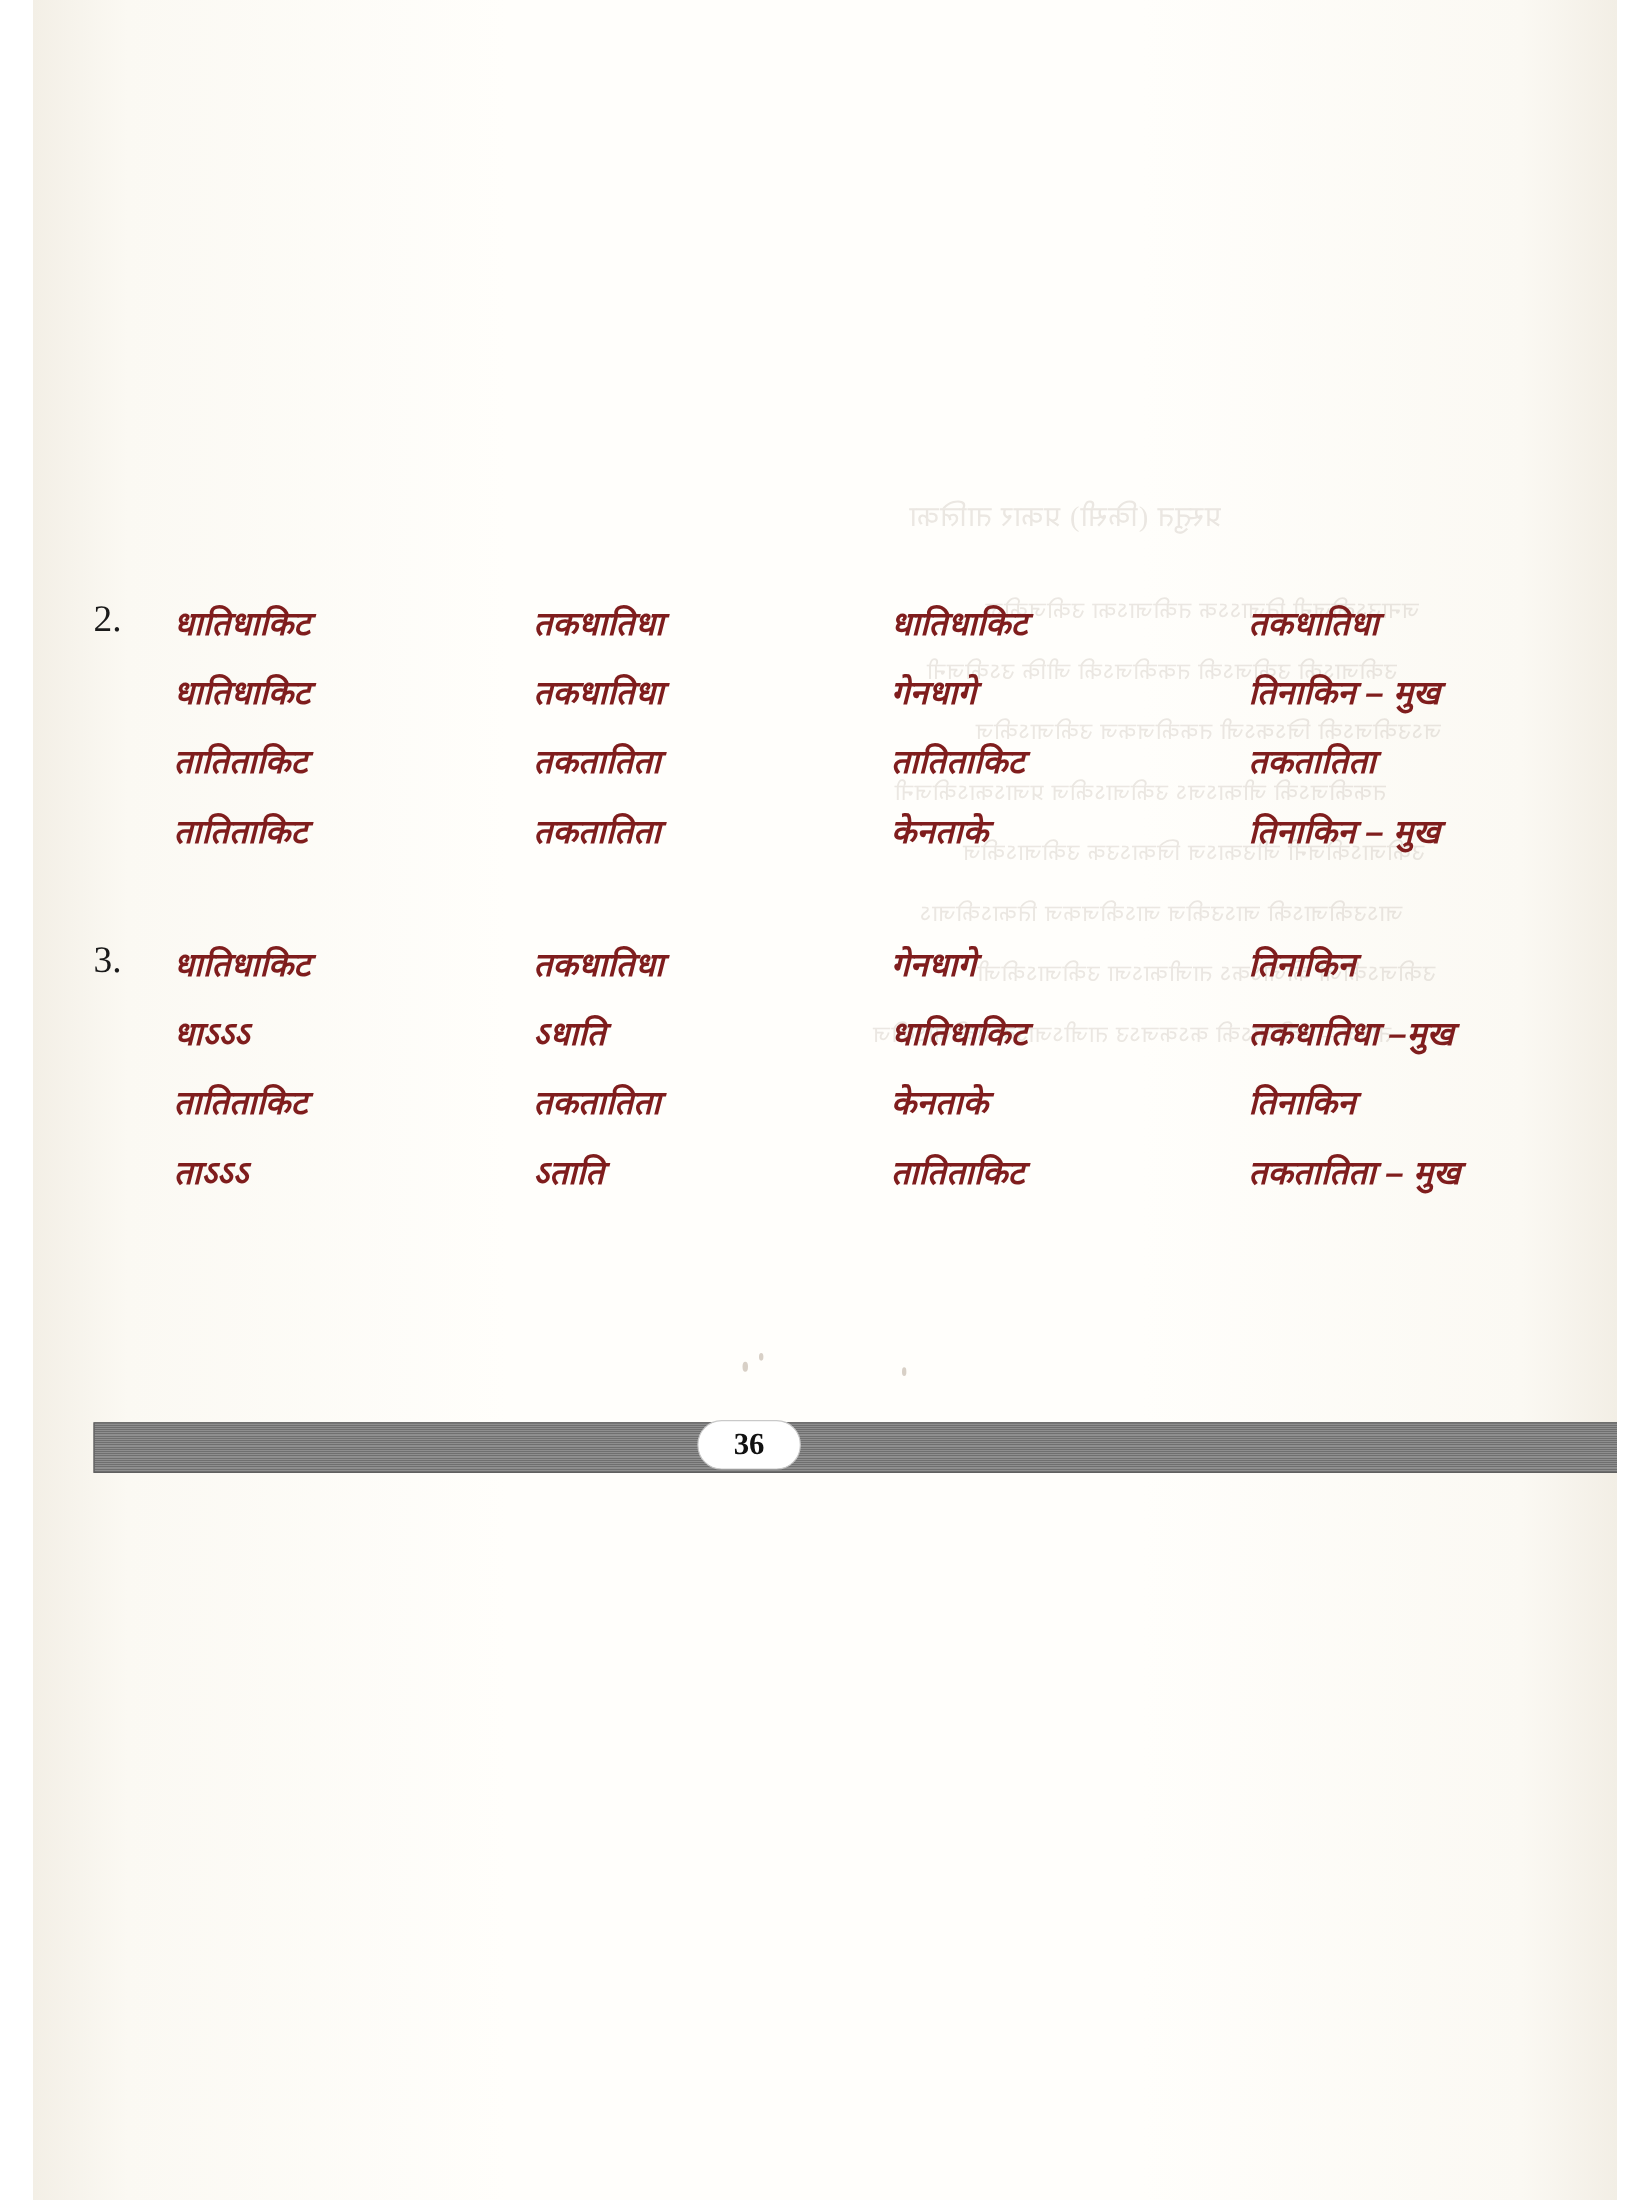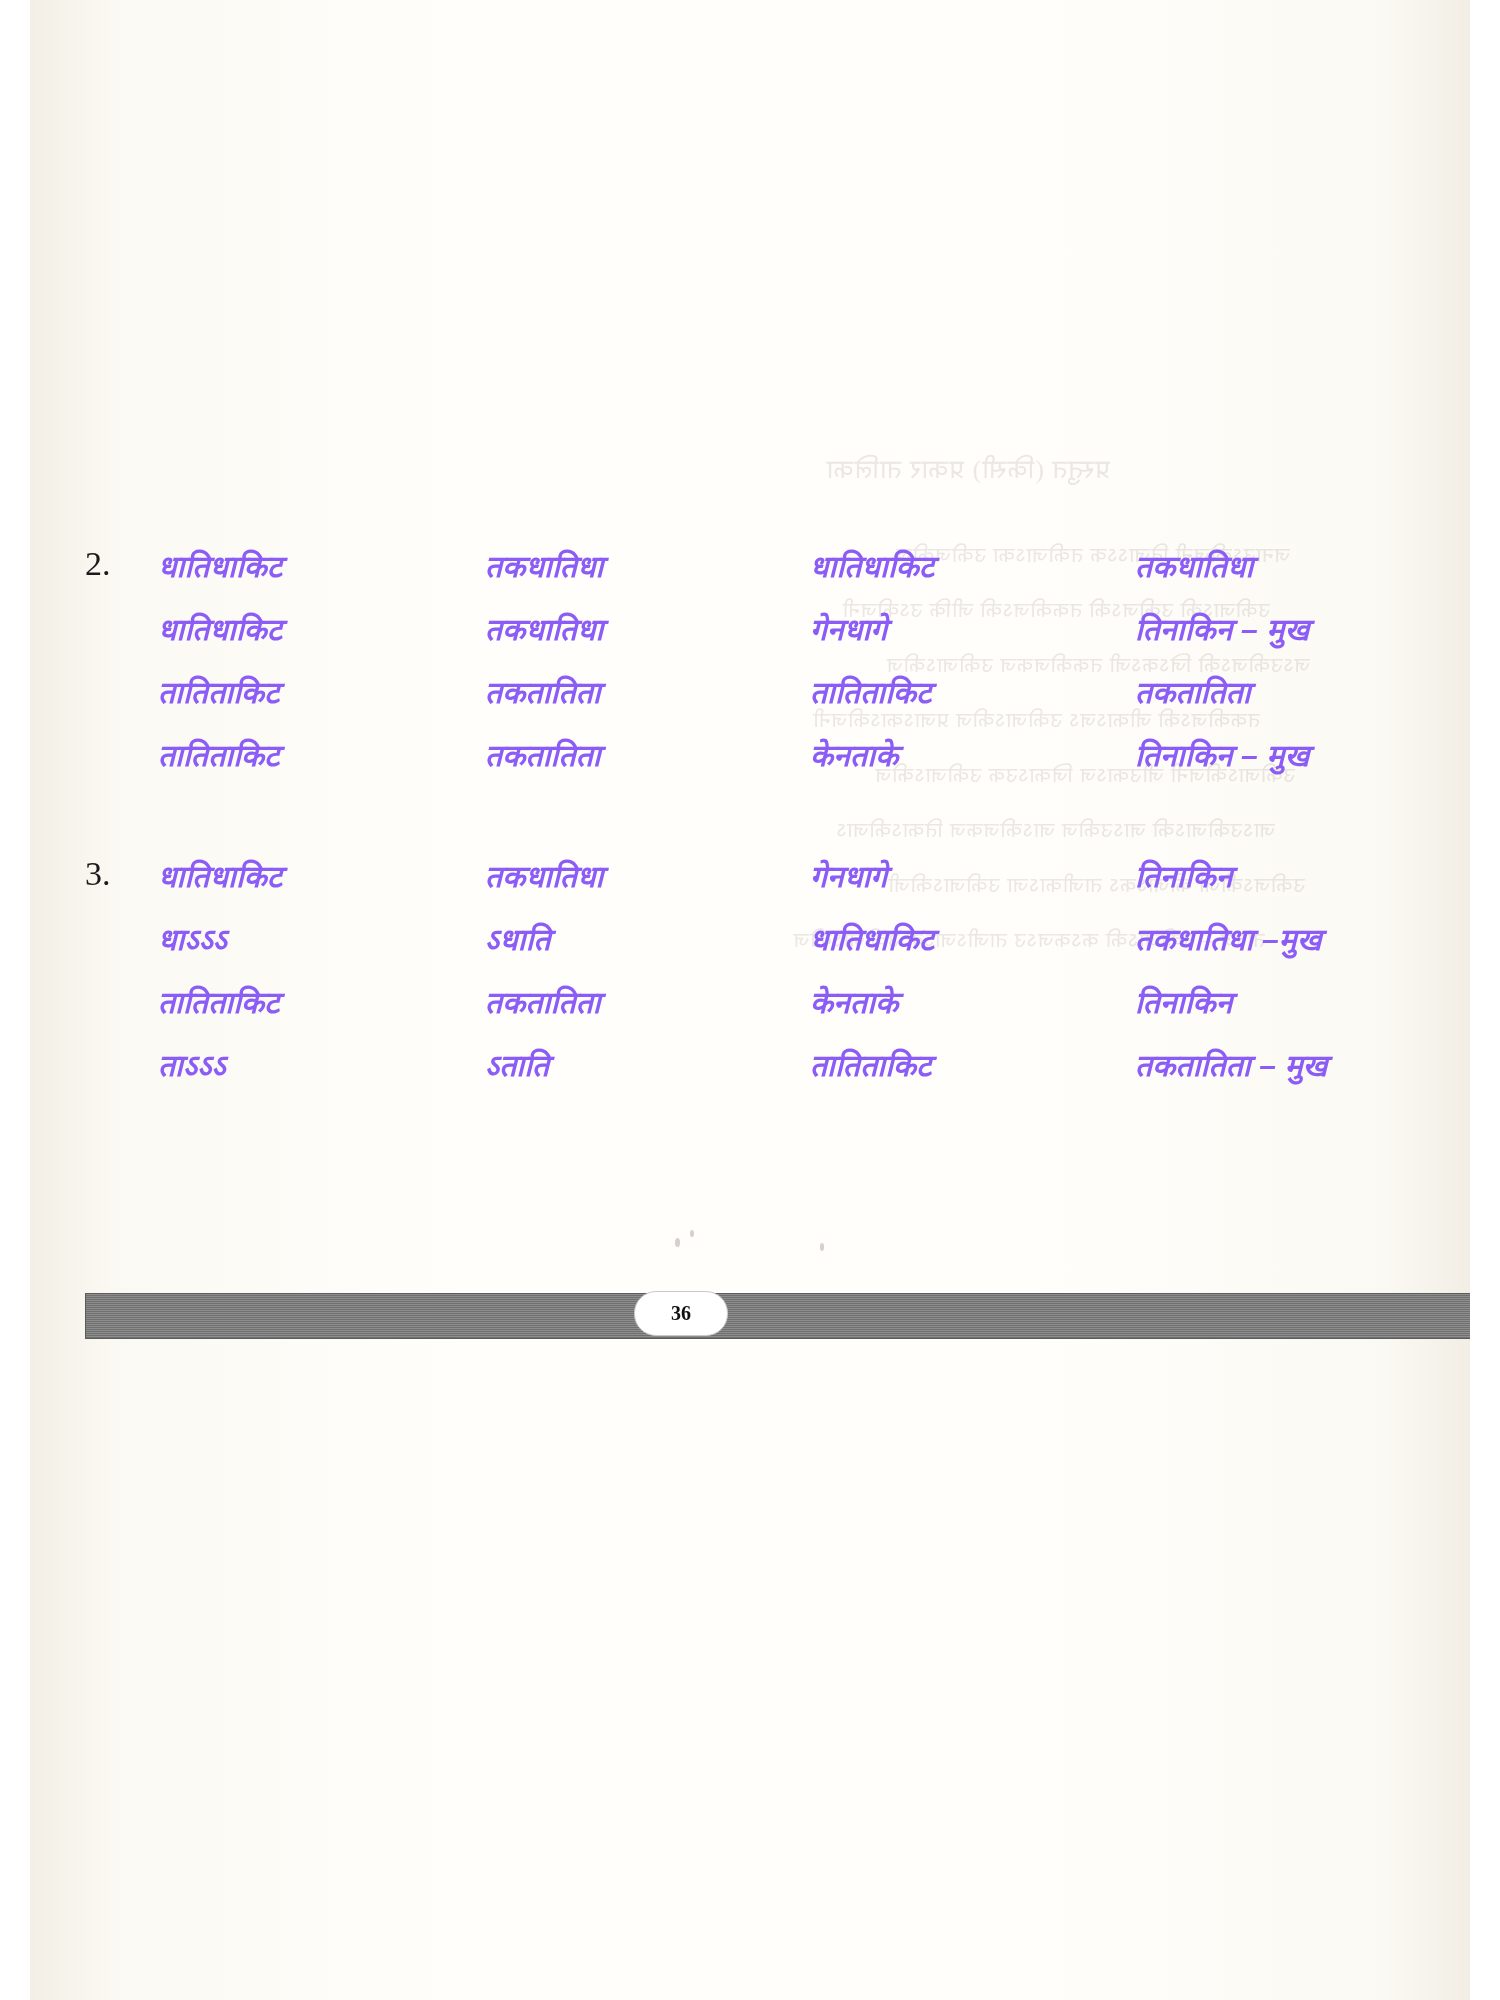--- a/index.html
+++ b/index.html
@@ -86,21 +86,21 @@
     height: 63px;
   }
   .group-spaced .row { height: 63px; }
 
   .cell {
     position: absolute;
     font-family: "Liberation Sans", sans-serif;
     font-style: italic;
     font-weight: 600;
     font-size: 30px;
-    color: #8b5cf6;
+    color: #7f1d1d;
     white-space: nowrap;
     letter-spacing: 0.2px;
   }
   .c0 { left: 128px; }
   .c1 { left: 455px; }
   .c2 { left: 780px; }
   .c3 { left: 1105px; }
 
   
   #footer-bar {
@@ -121,21 +121,21 @@
     top: 1291px;
     width: 92px;
     height: 43px;
     background: #ffffff;
     border-radius: 22px;
     border: 1px solid #c9c9c9;
     display: flex;
     align-items: center;
     justify-content: center;
     font-family: "Liberation Serif", serif;
-    font-size: 20px;
+    font-size: 28px;
     font-weight: bold;
     color: #111;
   }
 
   
   .speck {
     position: absolute;
     background: #b8aa9a;
     border-radius: 50%;
     opacity: .55;

